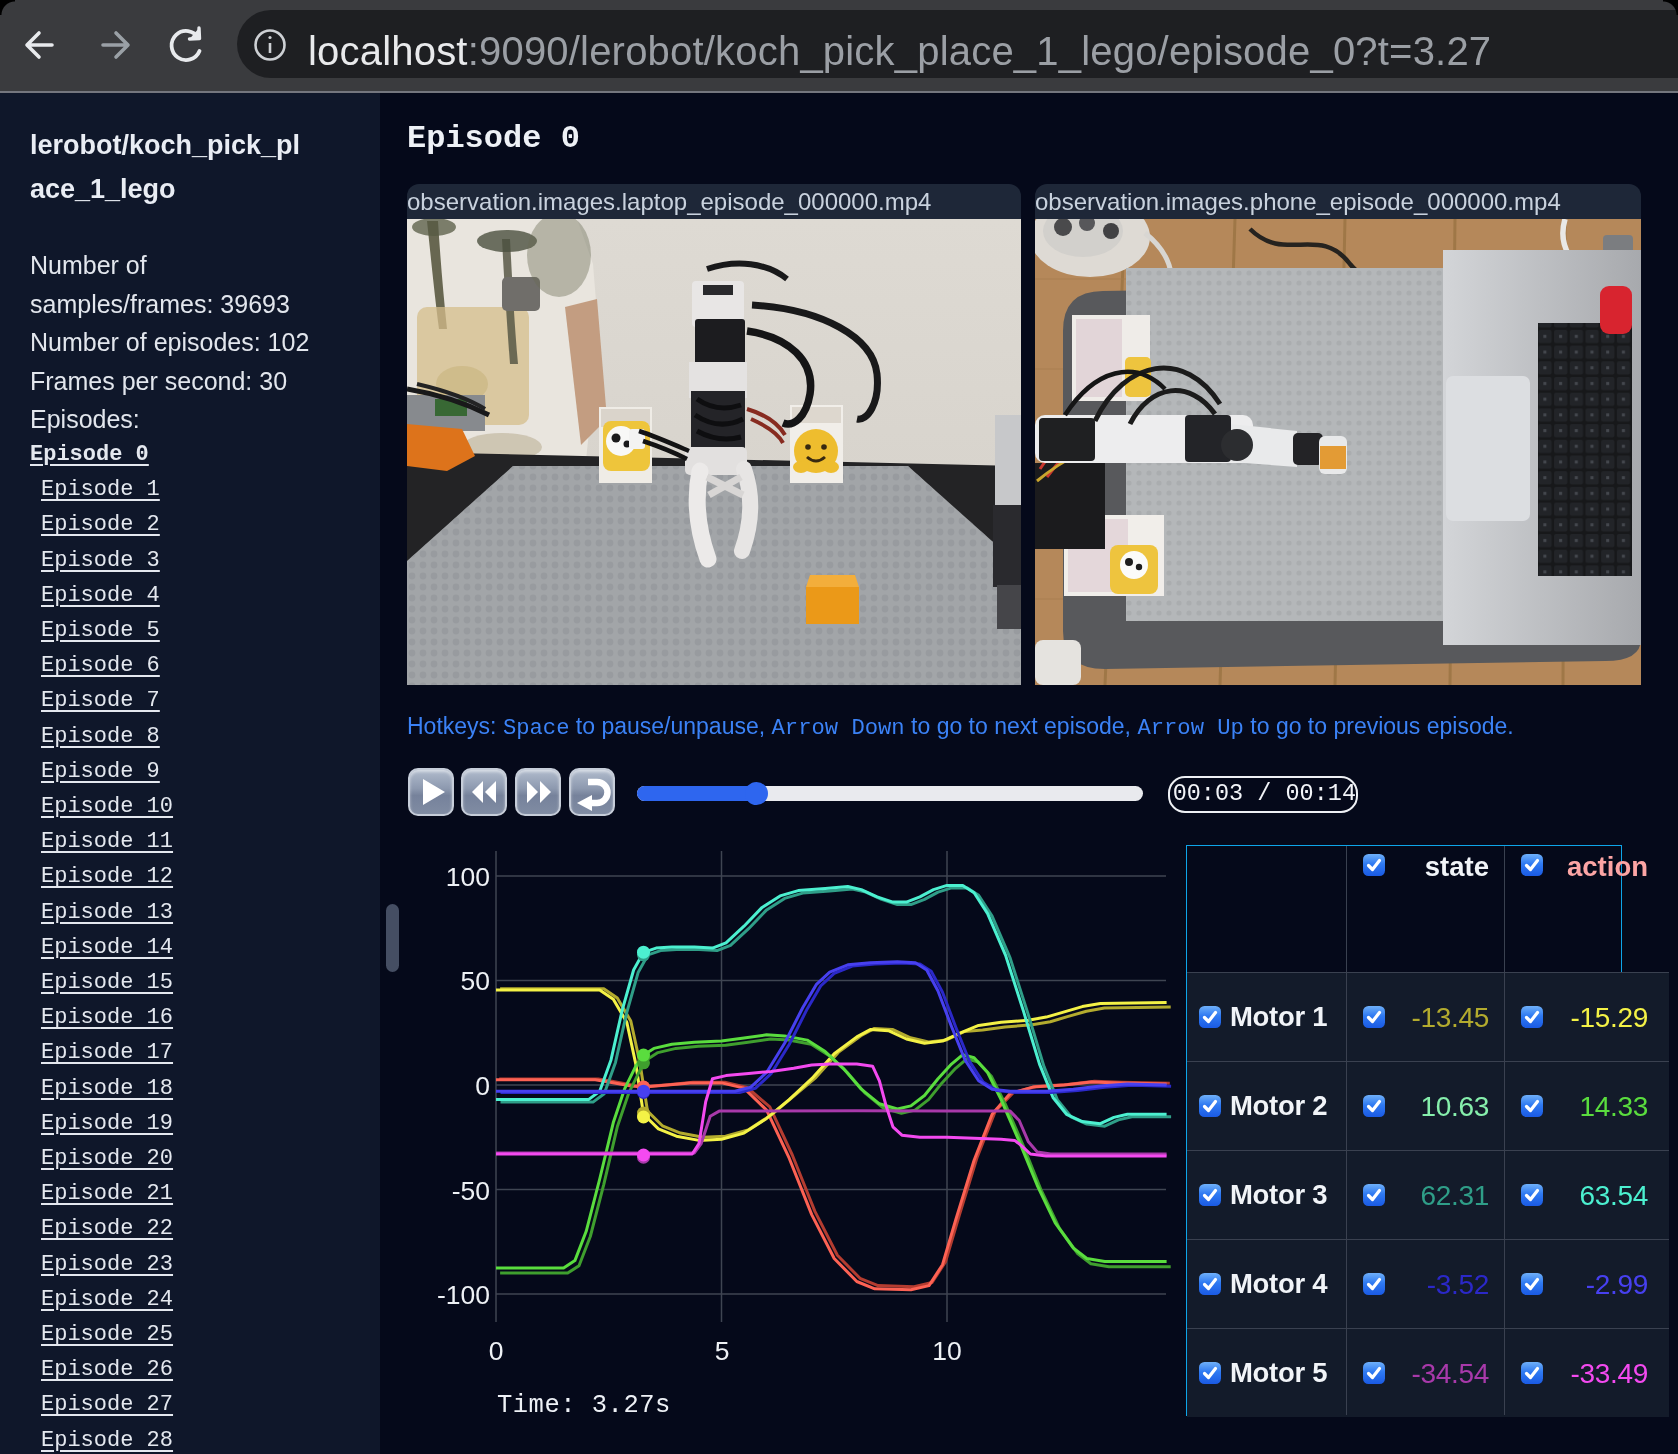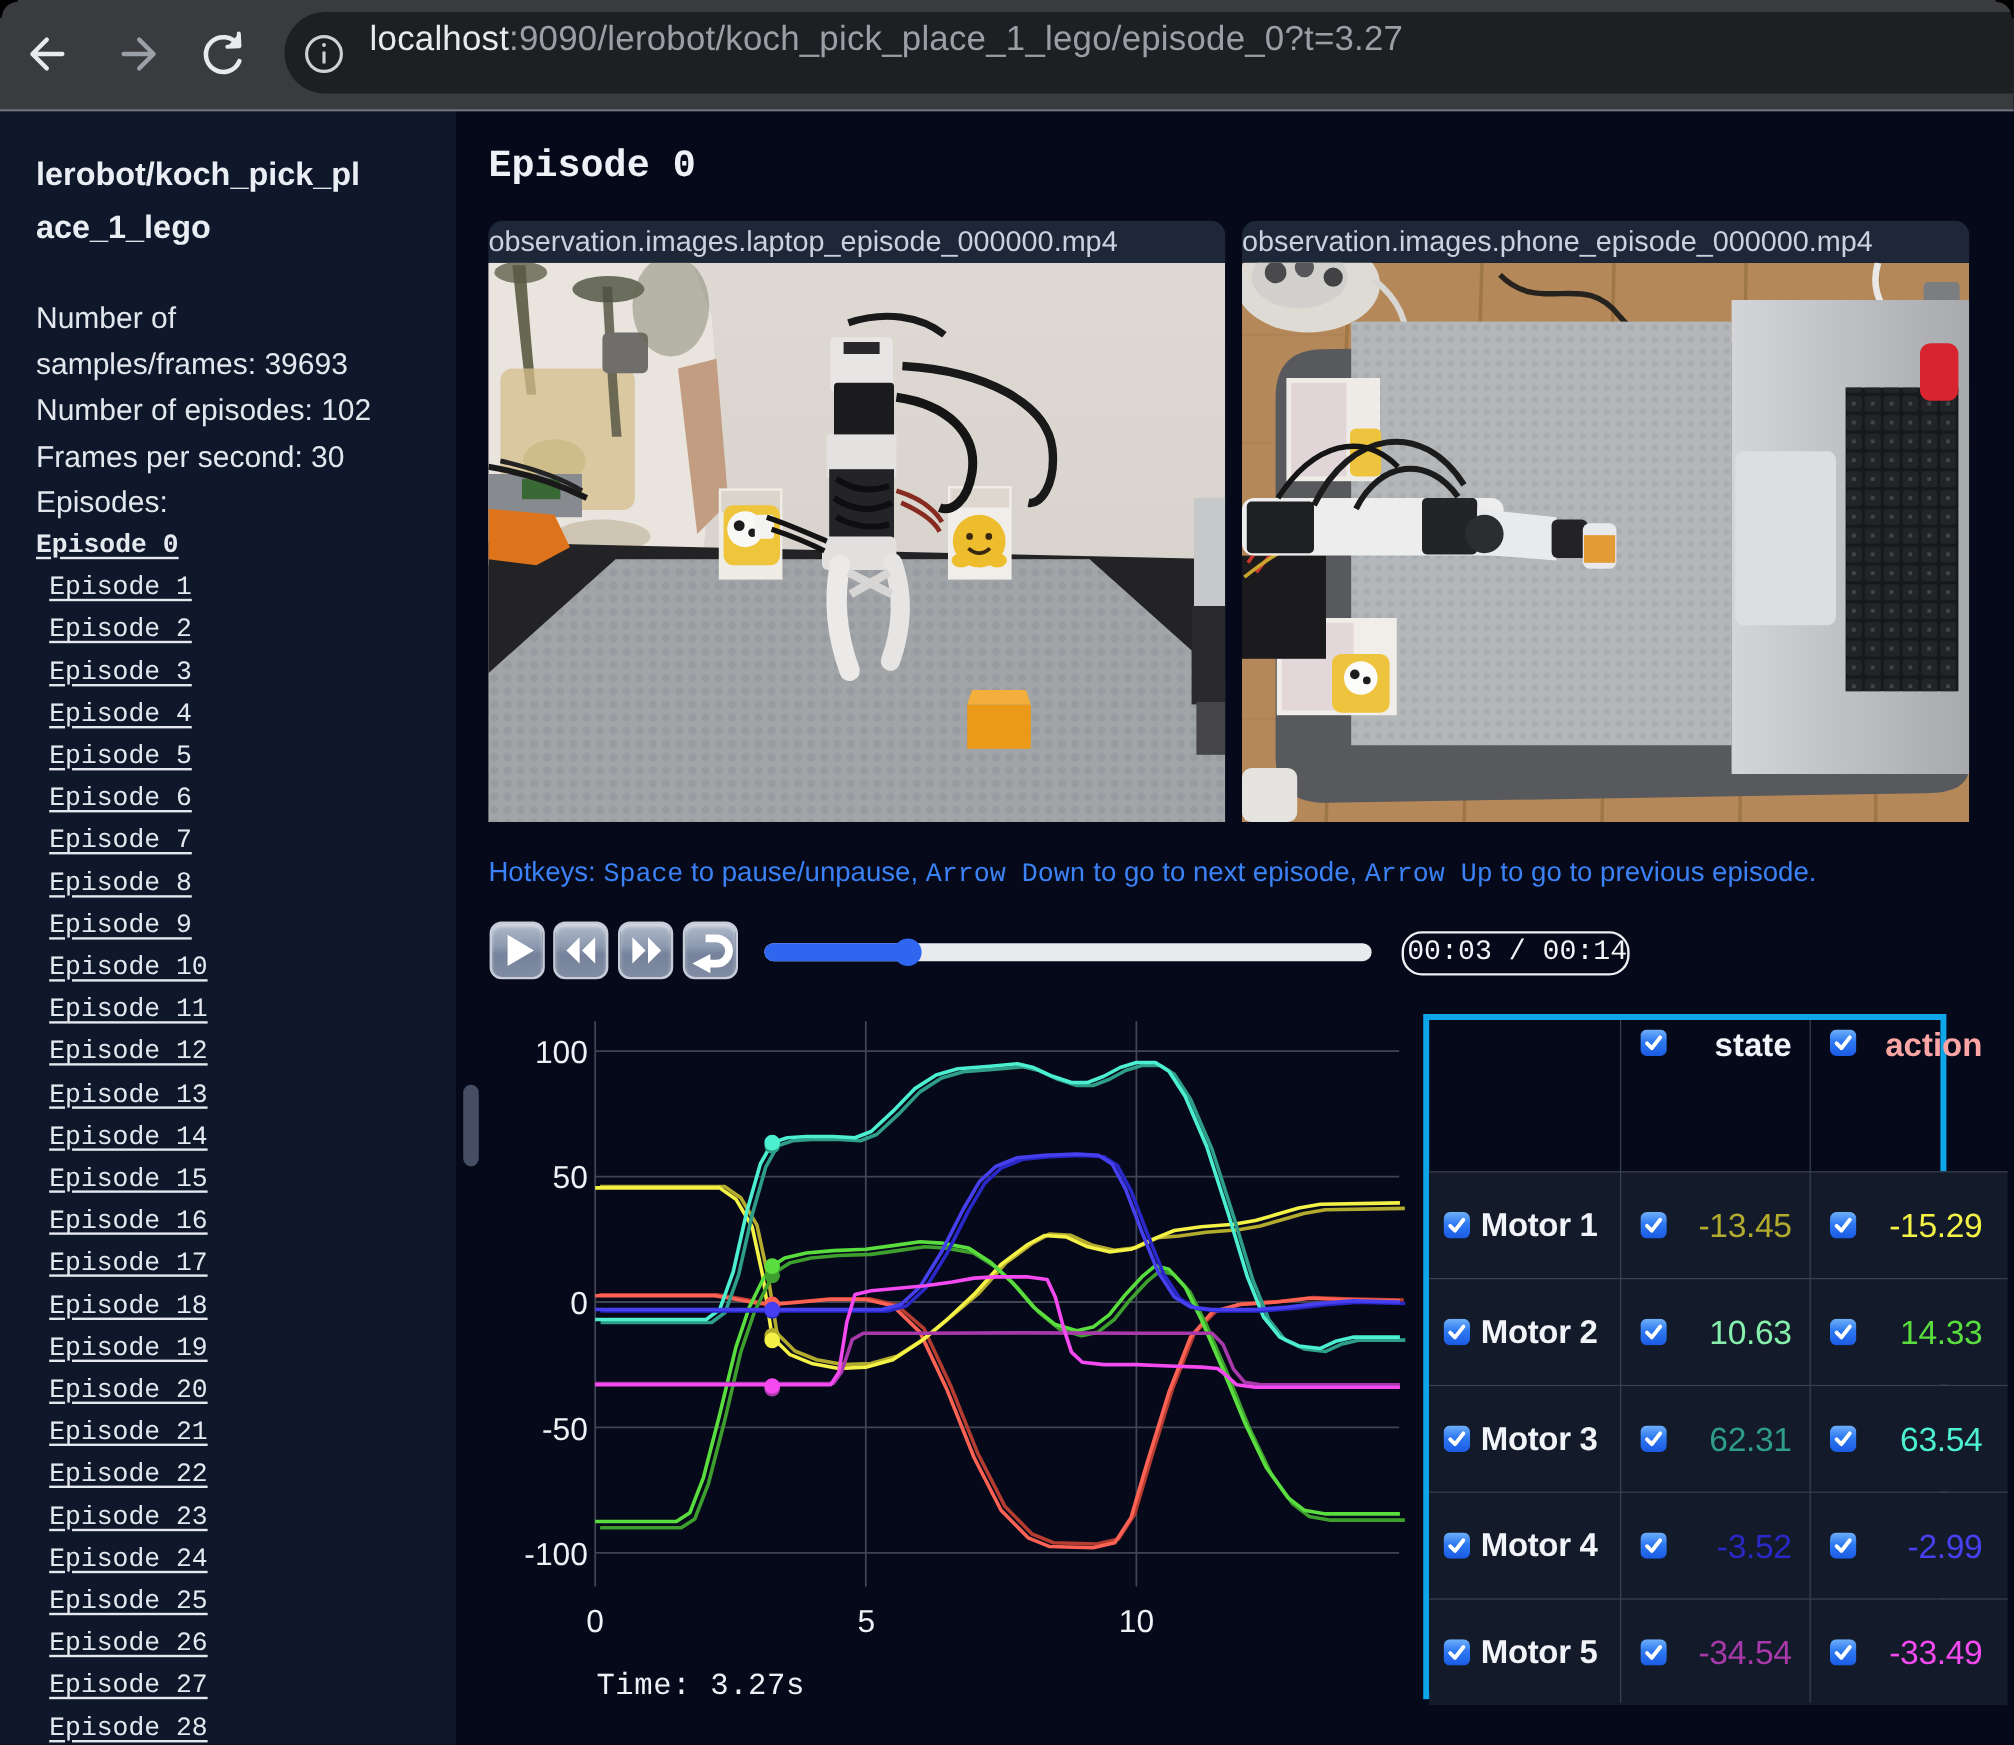--- a/index.html
+++ b/index.html
@@ -1,19 +1,19 @@
 <!DOCTYPE html>
 <html><head><meta charset="utf-8"><style>
 *{margin:0;padding:0;box-sizing:border-box}
 html,body{width:1678px;height:1454px;background:#05091a;overflow:hidden;font-family:"Liberation Sans",sans-serif}
 .abs{position:absolute}
 .mono{font-family:"Liberation Mono",monospace}
 #chrome{position:absolute;left:0;top:0;width:1678px;height:91px;background:#3a3b3e}
 #pill{position:absolute;left:237px;top:10px;width:1441px;height:68px;border-radius:34px 0 0 34px;background:#1e1f22}
-#urltxt{position:absolute;left:308px;top:17px;font-size:29px;letter-spacing:0.2px;color:#9b9fa5;white-space:pre}
+#urltxt{position:absolute;left:308px;top:29px;font-size:40px;letter-spacing:0.2px;color:#9b9fa5;white-space:pre}
 #urltxt b{color:#e9eaec;font-weight:400}
 #chromeline{position:absolute;left:0;top:91px;width:1678px;height:2px;background:#74767e}
 #corn1{position:absolute;left:0;top:0;width:15px;height:15px;background:radial-gradient(circle at 15px 15px, rgba(0,0,0,0) 13px,#000 14px)}
 #corn2{position:absolute;right:0;top:0;width:15px;height:15px;background:radial-gradient(circle at 0 15px, rgba(0,0,0,0) 13px,#000 14px)}
 #sidebar{position:absolute;left:0;top:93px;width:380px;height:1361px;background:#0f172a;color:#e6eaf1}
 #sbtitle{position:absolute;left:30px;top:123px;font-size:27px;font-weight:bold;line-height:44px;color:#e9edf4;letter-spacing:0px}
 #sbstats{position:absolute;left:30px;top:246px;font-size:25px;line-height:38.6px;color:#e2e6ed}
 #eplist{position:absolute;left:30px;top:437px;font-size:22px;line-height:35.2px;color:#e4e8ef;font-family:"Liberation Mono",monospace}
 #eplist .ep{display:block;padding-left:11px;text-decoration:underline;text-underline-offset:4px}
 #eplist .ep.cur{padding-left:0;font-weight:bold}
@@ -26,21 +26,21 @@
 #vid1{left:407px;top:219px}
 #vid2{left:1035px;top:219px}
 #hotkeys{position:absolute;left:407px;top:713px;font-size:23px;color:#3b82f6;white-space:pre}
 #hotkeys .mono{font-size:22.2px}
 .pbtn{position:absolute;top:768px;width:46px;height:48px;border-radius:10px;background:linear-gradient(180deg,#b0bbcc 0%,#8d99af 42%,#76829b 58%,#808ca3 100%);border:2px solid #c6cdd9;box-shadow:inset 0 2px 3px rgba(255,255,255,.5)}
 #sldtrack{position:absolute;left:637px;top:786px;width:506px;height:15px;border-radius:8px;background:#e9eaee}
 #sldfill{position:absolute;left:637px;top:786px;width:120px;height:15px;border-radius:8px 0 0 8px;background:#2e66ef}
 #sldthumb{position:absolute;left:745px;top:782px;width:23px;height:23px;border-radius:12px;background:#2e66ef}
 #timebox{position:absolute;left:1168px;top:776px;width:190px;height:37px;border:2.5px solid #eef0f4;border-radius:17px;color:#f2f4f8;font-size:23.5px;text-align:right;line-height:32px;white-space:nowrap}
 #timelab{position:absolute;left:497px;top:1391px;font-size:25.5px;color:#eef1f6;letter-spacing:0.5px}
-#mtable{position:absolute;left:1186px;top:845px;width:436px;height:571px;border:5px solid #0ea5e9}
+#mtable{position:absolute;left:1186px;top:845px;width:436px;height:571px;border:1px solid #0ea5e9}
 .mrow{position:absolute;left:0;width:482px;height:89px;background:#131b2a;border-top:1px solid #3a4150}
 .vline{position:absolute;top:0;width:1px;height:569px;background:#3a4150}
 .cb{position:absolute;width:22px;height:22px}
 .mlab{position:absolute;font-size:27.5px;font-weight:bold;color:#f1f4f8;letter-spacing:-0.3px}
 .mval{position:absolute;font-size:28px;text-align:right;width:100px;letter-spacing:-0.3px}
 </style></head>
 <body>
 <div id="chrome"></div>
 <div id="pill"></div>
 <div id="corn1"></div>

